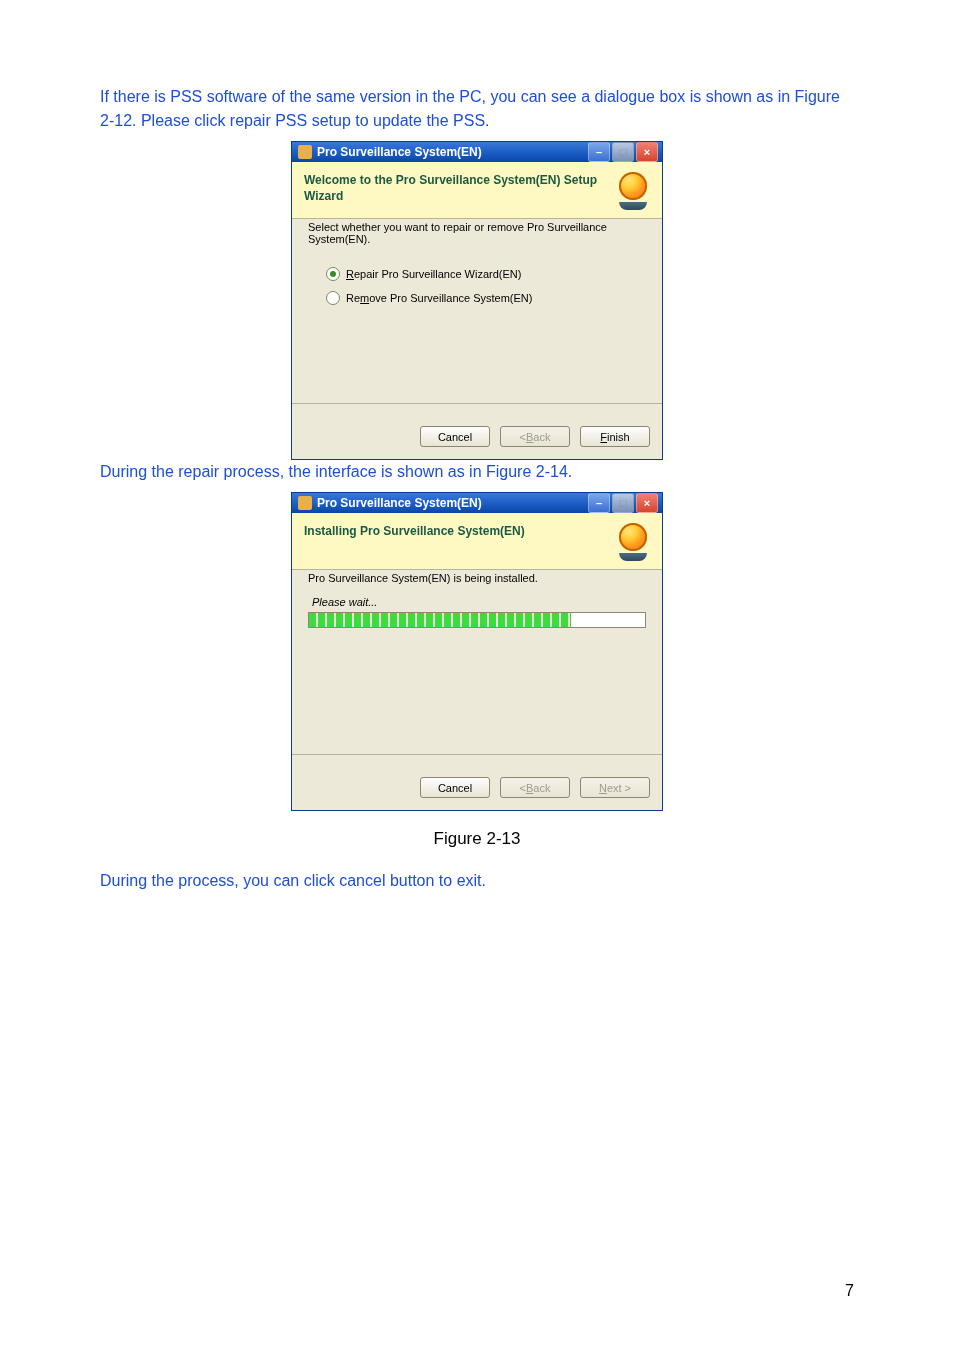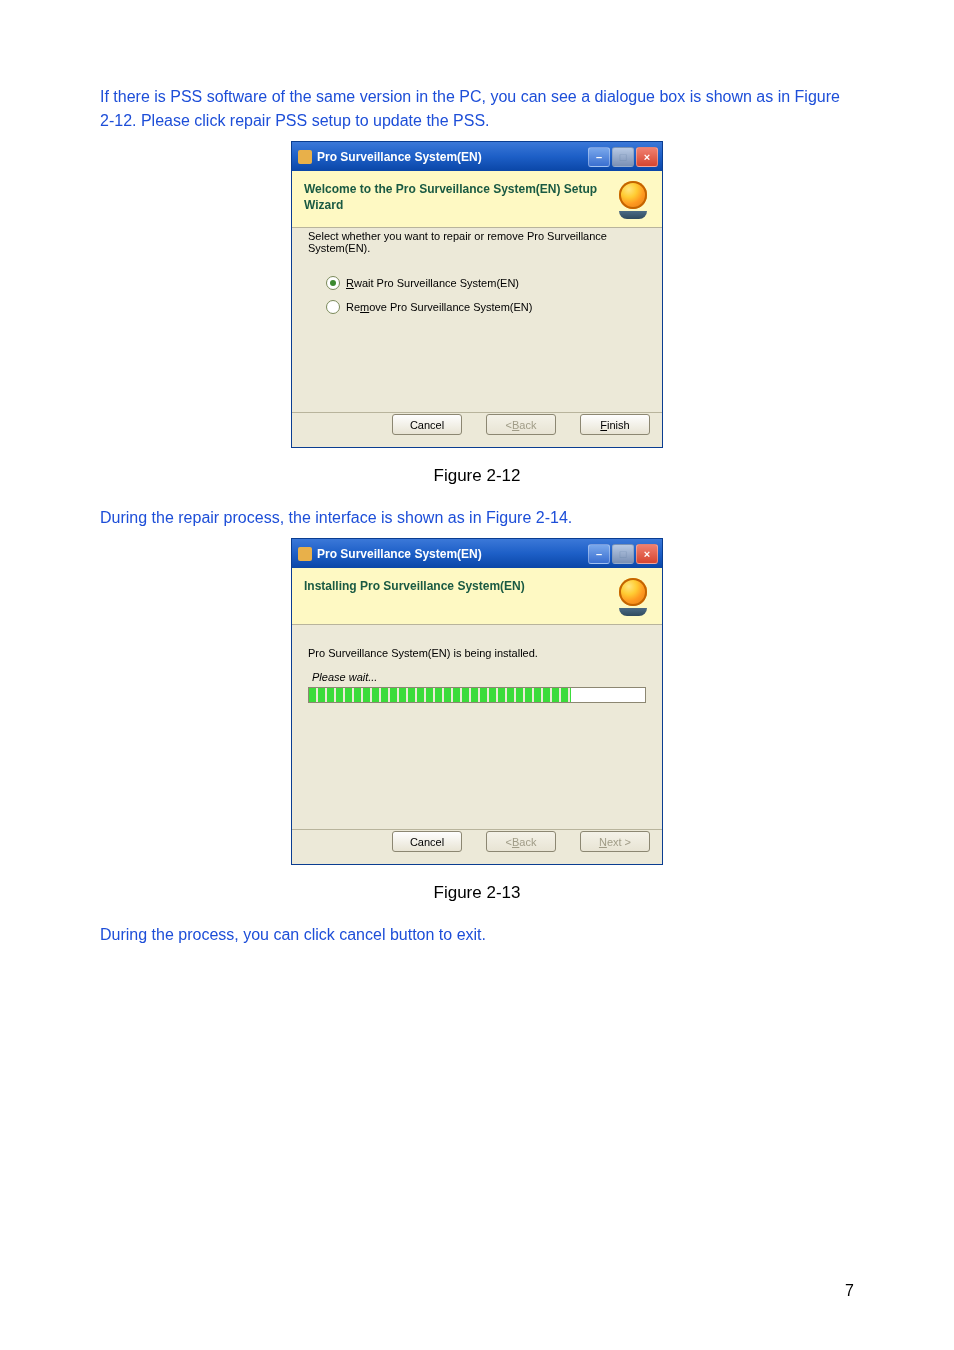--- a/index.html
+++ b/index.html
@@ -33,21 +33,21 @@
     margin-top: 4px;
   }
   .dialog {
     width: 370px;
     border: 1px solid #0a3d91;
     background: #ece9d8;
     font-family: Tahoma, sans-serif;
     font-size: 11px;
   }
   .titlebar {
-    height: 29px;
+    height: 20px;
     background: linear-gradient(to bottom,#3b78d8 0%,#1d5fc7 50%,#0a46a7 100%);
     display: flex;
     align-items: center;
     padding: 0 4px 0 6px;
     color: #fff;
     font-weight: bold;
     font-size: 12px;
   }
   .titlebar .title-icon {
     width: 14px;
@@ -103,21 +103,21 @@
     width: 28px; height: 8px;
     margin-top: 2px;
     border-radius: 0 0 14px 14px;
     background: linear-gradient(to bottom,#4b6b85,#2f4a5e);
   }
   .body-area {
     background: #ece9d8;
     padding: 2px 16px 4px 16px;
     min-height: 178px;
   }
-  .body-area.install { min-height: 178px; margin-top: 20px; }
+  .body-area.install { min-height: 178px; }
   .instr {
     font-size: 11px;
     color: #000;
     margin-bottom: 22px;
   }
   .radiorow {
     display: flex;
     align-items: center;
     margin: 0 0 10px 18px;
     font-size: 11px;
@@ -132,24 +132,24 @@
   }
   .radio-dot {
     width: 6px; height: 6px;
     border-radius: 50%;
     background: #3b8a2f;
   }
   
   .u { text-decoration: underline; }
   .footer-area {
     border-top: 1px solid #b8b49c;
-    padding: 1px 12px 12px 12px;
+    padding: 22px 12px 12px 12px;
     display: flex;
     justify-content: flex-end;
-    gap: 24px;
+    gap: 10px;
     background: #ece9d8;
   }
   .wbtn {
     min-width: 70px;
     height: 21px;
     font-size: 11px;
     background: linear-gradient(to bottom,#fefefe,#e8e4d4);
     border: 1px solid #8c8772;
     border-radius: 3px;
     display: flex;
@@ -211,21 +211,21 @@
           <div class="circle-icon"></div>
           <div class="arc-icon"></div>
         </div>
       </div>
       <div class="body-area">
         <div class="instr">Select whether you want to repair or remove Pro Surveillance System(EN).</div>
         <div class="radiorow">
           <span class="radio-outer">
               <span class="radio-dot"></span>
             </span>
-          <span><span class="u">R</span><span>wait Pro Surveillance System(EN)</span></span>
+          <span><span class="u">R</span><span>epair Pro Surveillance Wizard(EN)</span></span>
         </div>
         <div class="radiorow">
           <span class="radio-outer"></span>
           <span><span>Re</span><span class="u">m</span><span>ove Pro Surveillance System(EN)</span></span>
         </div>
       </div>
       <div class="footer-area">
         <div class="wbtn">Cancel</div>
         <div class="wbtn disabled">
             <span>&lt; </span>
@@ -233,21 +233,20 @@
             <span>ack</span>
           </div>
         <div class="wbtn">
             <span class="u">F</span>
             <span>inish</span>
           </div>
       </div>
     </div>
   </div>
 
-  <div class="figure-caption">Figure 2-12</div>
 
   <p class="body-text">During the repair process, the interface is shown as in Figure 2-14.</p>
 
   <div class="dialog-wrap">
     <div class="dialog">
       <div class="titlebar">
         <span class="title-icon"></span>
         <span>Pro Surveillance System(EN)</span>
         <span class="spacer"></span>
         <span class="tbtn min">–</span>

